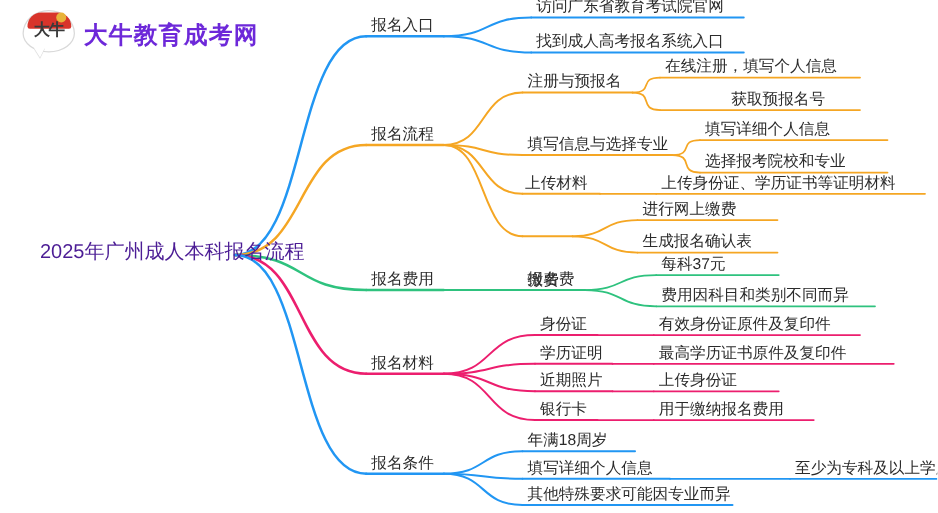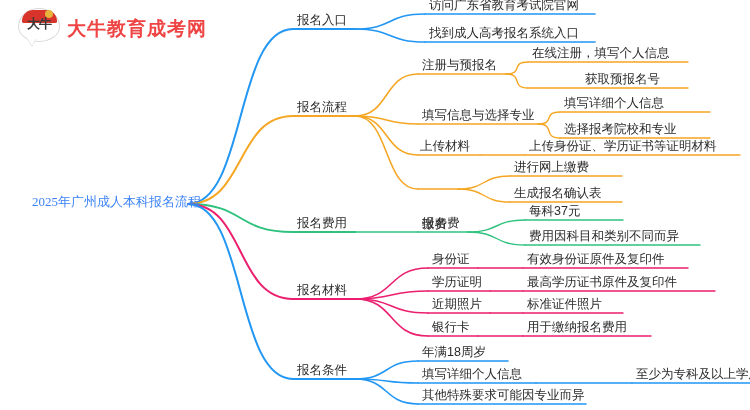--- a/index.html
+++ b/index.html
@@ -70,21 +70,21 @@
     font-size: 13px;
     font-weight: bold;
     color: #3a3a3a;
     letter-spacing: -1px;
     line-height: 12px;
   }
   #logo-text { line-height: 1; }
   #logo-title {
     font-size: 19px;
     font-weight: bold;
-    color: #ef4444;
+    color: #6d28d9;
     letter-spacing: 1px;
   }
   #logo-sub {
     margin-top: 4px;
     font-size: 12.5px;
     font-weight: bold;
     color: #d8342b;
     letter-spacing: 0.2px;
   }
 
@@ -98,23 +98,22 @@
   .node-label {
     position: absolute;
     font-size: 12.5px;
     color: #2b2b2b;
     white-space: nowrap;
     line-height: 14px;
     transform: translateY(-100%);
     padding-bottom: 2px;
   }
   .node-root {
-    font-size: 13px;
-    color: #3b82f6;
-    font-family: Liberation Serif, serif;
+    font-size: 16px;
+    color: #4c1d95;
   }
   .node-l1 { font-size: 12.5px; }
   .node-l2 { font-size: 12.5px; }
   .node-l3 { font-size: 12.5px; }
 </style>
 </head>
 <body>
 
 <div id="page">
 
@@ -220,21 +219,21 @@
       <div class="node-label node-l1" style="left: 297px; top: 232px;">报名费用</div>
       <div class="node-label node-l2" style="left: 422px; top: 232px;">报名费</div>
       <div class="node-label node-l3" style="left: 529px; top: 220px;">每科37元</div>
       <div class="node-label node-l3" style="left: 529px; top: 245px;">费用因科目和类别不同而异</div>
       <div class="node-label node-l1" style="left: 297px; top: 299px;">报名材料</div>
       <div class="node-label node-l2" style="left: 432px; top: 268px;">身份证</div>
       <div class="node-label node-l3" style="left: 527px; top: 268px;">有效身份证原件及复印件</div>
       <div class="node-label node-l2" style="left: 432px; top: 291px;">学历证明</div>
       <div class="node-label node-l3" style="left: 527px; top: 291px;">最高学历证书原件及复印件</div>
       <div class="node-label node-l2" style="left: 432px; top: 313px;">近期照片</div>
-      <div class="node-label node-l3" style="left: 527px; top: 313px;">标准证件照片</div>
+      <div class="node-label node-l3" style="left: 527px; top: 313px;">上传身份证</div>
       <div class="node-label node-l2" style="left: 432px; top: 336px;">银行卡</div>
       <div class="node-label node-l3" style="left: 527px; top: 336px;">用于缴纳报名费用</div>
       <div class="node-label node-l1" style="left: 297px; top: 379px;">报名条件</div>
       <div class="node-label node-l2" style="left: 422px; top: 361px;">年满18周岁</div>
       <div class="node-label node-l2" style="left: 422px; top: 383px;">填写详细个人信息</div>
       <div class="node-label node-l3" style="left: 636px; top: 383px;">至少为专科及以上学历</div>
       <div class="node-label node-l2" style="left: 422px; top: 404px;">其他特殊要求可能因专业而异</div>
     </div>
 
 </div>

